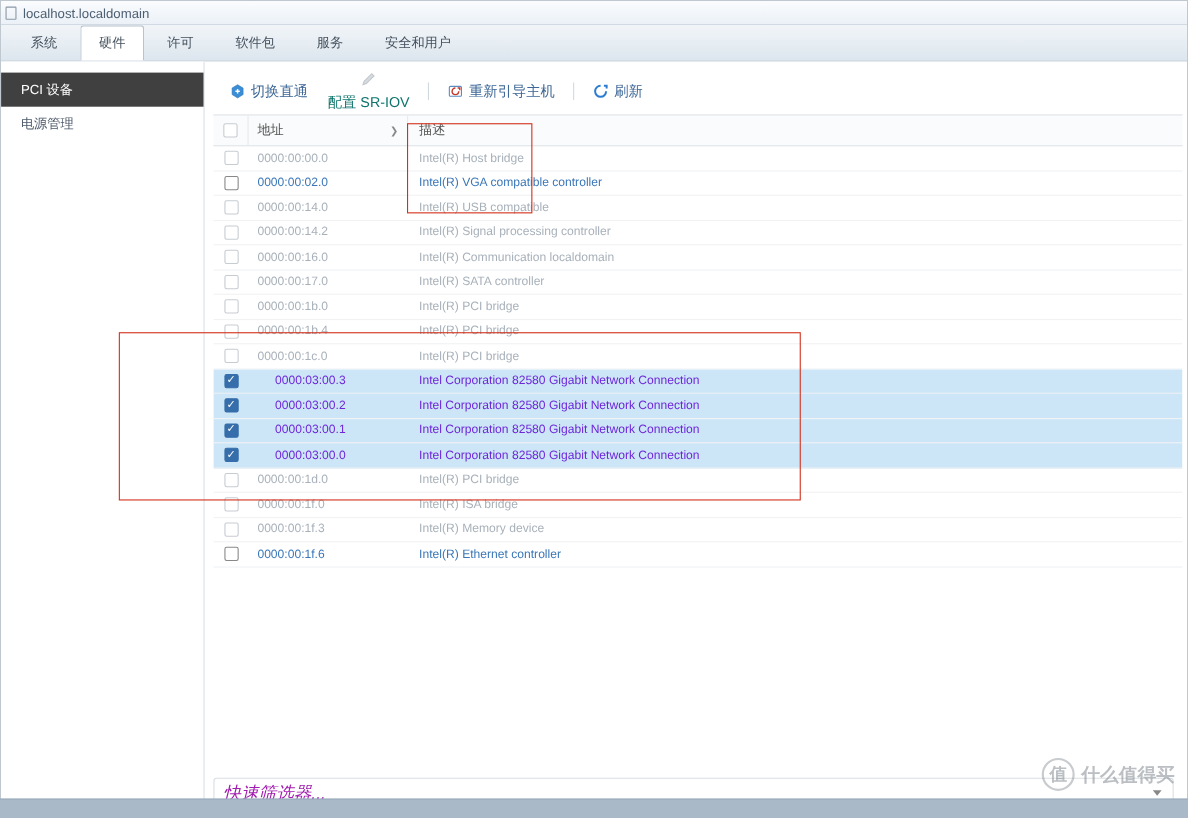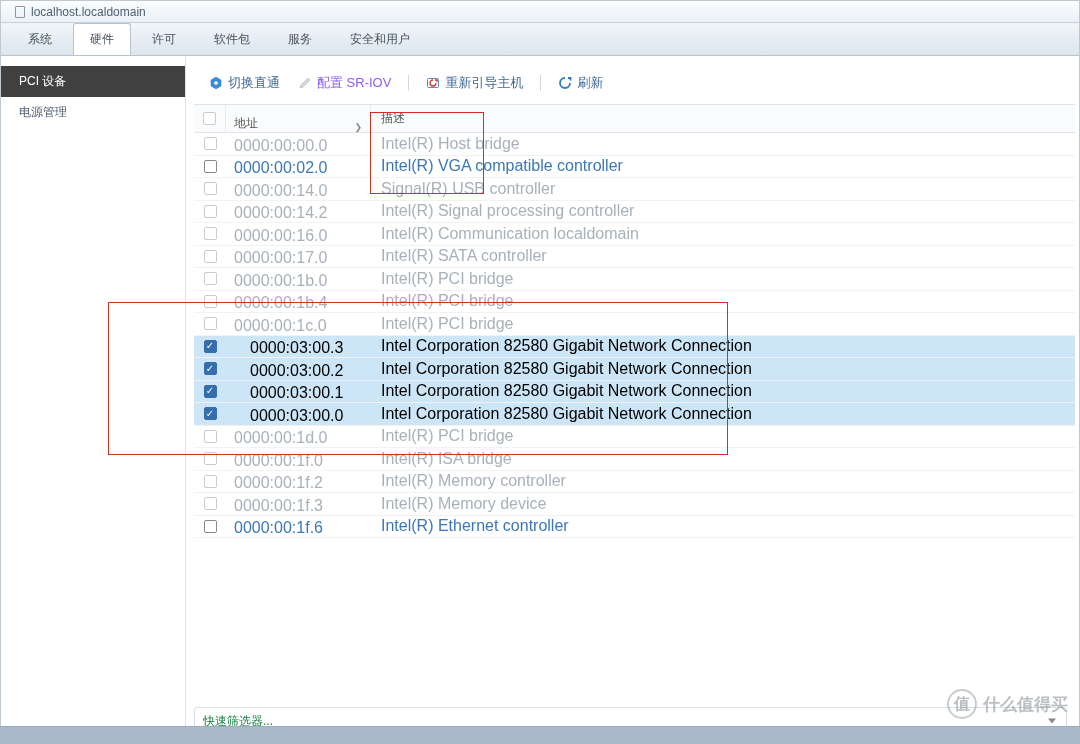--- a/index.html
+++ b/index.html
@@ -1,60 +1,60 @@
 <!DOCTYPE html>
 <html><head>
 <meta charset="utf-8">
 <style>
 * { box-sizing: border-box; margin: 0; padding: 0; }
 body { font-family: "Helvetica Neue", Arial, "Microsoft YaHei", sans-serif; font-size: 12px; background: #d2e0ec; color: #333; width: 1080px; height: 744px; overflow: hidden; position: relative; }
 
 .window { width: 1080px; height: 744px; background: #fff; border: 1px solid #bfc7cf; display: flex; flex-direction: column; }
 
-.titlebar { height: 22px; background: linear-gradient(#fbfcfe, #eaf1f7); border-bottom: 1px solid #c6d1dc; display: flex; align-items: center; padding: 0 14px; gap: 6px; color: #4d6073; font-size: 12px; }
+.titlebar { height: 22px; background: linear-gradient(#fbfcfe, #eaf1f7); border-bottom: 1px solid #c6d1dc; display: flex; align-items: center; padding: 0 4px; gap: 6px; color: #4d6073; font-size: 12px; }
 .titlebar .host-icon { width: 10px; height: 12px; border: 1px solid #8a98a6; border-radius: 1px; position: relative; }
 
 .tabs-row { height: 33px; background: linear-gradient(#f1f5f8, #dce6ee); border-bottom: 1px solid #b7c3cf; display: flex; align-items: flex-end; padding: 0 10px; gap: 4px; }
 .tab { padding: 7px 16px 7px; font-size: 12px; color: #44505c; cursor: pointer; border: 1px solid transparent; border-bottom: none; border-top-left-radius: 3px; border-top-right-radius: 3px; }
 .tab.active { background: #fff; border-color: #b7c3cf; position: relative; top: 0; }
 
 .body { flex: 1; display: flex; background: #fff; }
 
 .sidebar { width: 185px; background: #fff; border-right: 1px solid #dbe2e8; padding-top: 10px; }
 .side-item { padding: 7px 18px; font-size: 12px; color: #4d596a; cursor: pointer; }
 .side-item.active { background: #404040; color: #fff; }
 
 .content { flex: 1; display: flex; flex-direction: column; padding: 12px 4px 8px 8px; position: relative; }
 .toolbar { height: 30px; display: flex; align-items: center; gap: 4px; padding-left: 8px; font-size: 13px; }
 .tb-btn { display: flex; align-items: center; gap: 5px; padding: 3px 7px; cursor: pointer; border-radius: 3px; color: #3d6796; }
-.tb-btn.disabled { color: #8b5cf6; cursor: default; }
+.tb-btn.disabled { color: #0f766e; cursor: default; flex-direction: column; }
 .tb-sep { width: 1px; height: 16px; background: #d1d9e0; margin: 0 6px; }
 .icon { width: 14px; height: 14px; display: inline-block; }
 
 .grid { flex: 1; display: flex; flex-direction: column; margin-top: 6px; }
 .grid-head { height: 29px; display: flex; align-items: center; background: #fafbfc; border-top: 1px solid #e0e4e8; border-bottom: 1px solid #e0e4e8; font-size: 12px; color: #555; }
 .col-check { width: 32px; display: flex; align-items: center; justify-content: center; border-right: 1px solid #e7eaee; height: 100%; }
-.col-addr { width: 145px; padding-left: 8px; display: flex; align-items: flex-end; border-right: 1px solid #e7eaee; height: 100%; gap: 4px; }
+.col-addr { width: 145px; padding-left: 8px; display: flex; align-items: center; border-right: 1px solid #e7eaee; height: 100%; gap: 4px; }
 .col-desc { flex: 1; padding-left: 10px; display: flex; align-items: center; height: 100%; }
 .sort-ind { font-size: 9px; color: #888; margin-left: auto; margin-right: 8px; }
 
 .grid-body { flex: 1; overflow-y: auto; }
-.row { height: 22.5px; display: flex; align-items: center; border-bottom: 1px solid #f0f2f4; font-size: 16px; color: #3b77b8; }
+.row { height: 22.5px; display: flex; align-items: center; border-bottom: 1px solid #f0f2f4; font-size: 11px; color: #3b77b8; }
 .row .col-check, .row .col-addr, .row .col-desc { border-right: none; height: 100%; }
 .row.dim { color: #a8b1ba; }
-.row.sel { background: #cde6f7; color: #000000; }
+.row.sel { background: #cde6f7; color: #6d28d9; }
 .row .col-addr.indent { padding-left: 24px; }
 
 .cb { width: 13px; height: 13px; border: 1px solid #888; border-radius: 2px; background: #fff; display: inline-flex; align-items: center; justify-content: center; }
 .cb.dim { border-color: #c7ccd1; }
 .cb.checked { background: #356eaa; border-color: #356eaa; }
 .cb.checked::after { content: "✓"; color: #fff; font-size: 10px; line-height: 1; }
 
 .filter-row { height: 28px; border: 1px solid #d9dee3; border-radius: 3px; margin: 4px 8px 0 0; display: flex; align-items: center; position: relative; }
-.filter-row select { width: 100%; height: 100%; border: none; background: transparent; font-size: 12px; color: #15803d; padding: 0 8px; appearance: none; }
+.filter-row select { width: 100%; height: 100%; border: none; background: transparent; font-size: 16px; color: #a21caf; padding: 0 8px; appearance: none; font-style: italic; }
 .filter-row::after { content: ""; position: absolute; right: 10px; top: 50%; width: 0; height: 0; border-left: 4px solid transparent; border-right: 4px solid transparent; border-top: 5px solid #888; transform: translateY(-50%); }
 
 .annot { position: absolute; border: 1px solid #d3301b; pointer-events: none; }
 .annot1 { left: 184px; top: 56px; width: 114px; height: 82px; }
 .annot2 { left: 108px; top: 302px; width: 620px; height: 153px; }
 
 .watermark { position: absolute; right: 12px; bottom: 25px; font-size: 17px; color: rgba(120,128,135,.5); font-weight: bold; display: flex; align-items: center; gap: 6px; }
 .watermark .wm-circle { width: 30px; height: 30px; border: 2px solid rgba(120,128,135,.4); border-radius: 50%; display: flex; align-items: center; justify-content: center; font-size: 16px; }
 
 .bottom-strip { position: absolute; left: 0; right: 0; bottom: 0; height: 18px; background: #a9b9c8; border-top: 1px solid #9aabbb; }
@@ -154,21 +154,21 @@
                 <span class="cb"></span>
               </div>
               <div class="col-addr">0000:00:02.0</div>
               <div class="col-desc">Intel(R) VGA compatible controller</div>
             </div>
             <div class="row dim">
               <div class="col-check">
                 <span class="cb dim"></span>
               </div>
               <div class="col-addr">0000:00:14.0</div>
-              <div class="col-desc">Signal(R) USB controller</div>
+              <div class="col-desc">Intel(R) USB compatible</div>
             </div>
             <div class="row dim">
               <div class="col-check">
                 <span class="cb dim"></span>
               </div>
               <div class="col-addr">0000:00:14.2</div>
               <div class="col-desc">Intel(R) Signal processing controller</div>
             </div>
             <div class="row dim">
               <div class="col-check">
@@ -239,27 +239,20 @@
               </div>
               <div class="col-addr">0000:00:1d.0</div>
               <div class="col-desc">Intel(R) PCI bridge</div>
             </div>
             <div class="row dim">
               <div class="col-check">
                 <span class="cb dim"></span>
               </div>
               <div class="col-addr">0000:00:1f.0</div>
               <div class="col-desc">Intel(R) ISA bridge</div>
-            </div>
-            <div class="row dim">
-              <div class="col-check">
-                <span class="cb dim"></span>
-              </div>
-              <div class="col-addr">0000:00:1f.2</div>
-              <div class="col-desc">Intel(R) Memory controller</div>
             </div>
             <div class="row dim">
               <div class="col-check">
                 <span class="cb dim"></span>
               </div>
               <div class="col-addr">0000:00:1f.3</div>
               <div class="col-desc">Intel(R) Memory device</div>
             </div>
             <div class="row">
               <div class="col-check">

